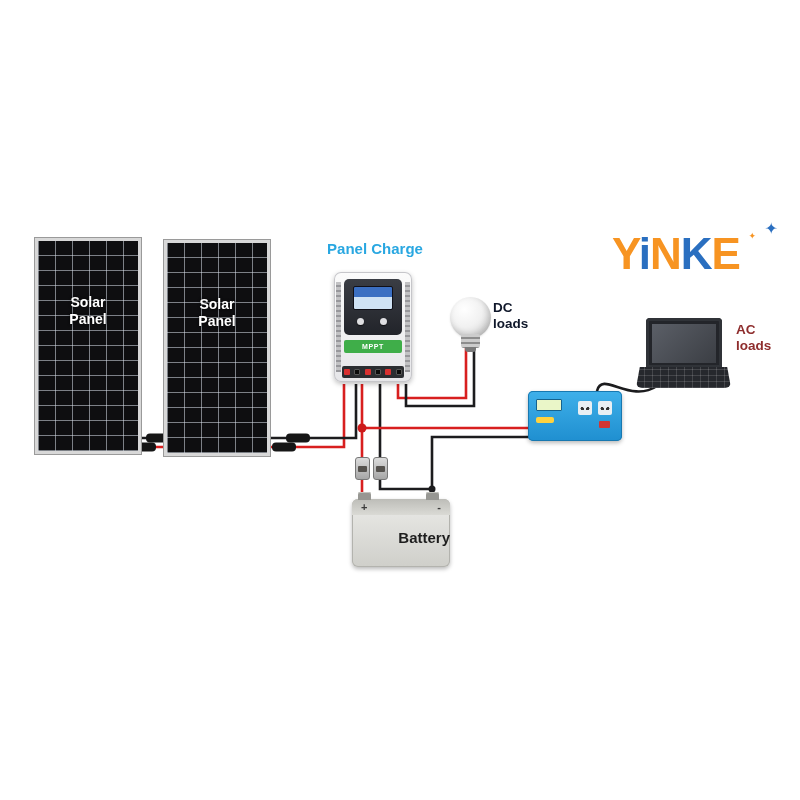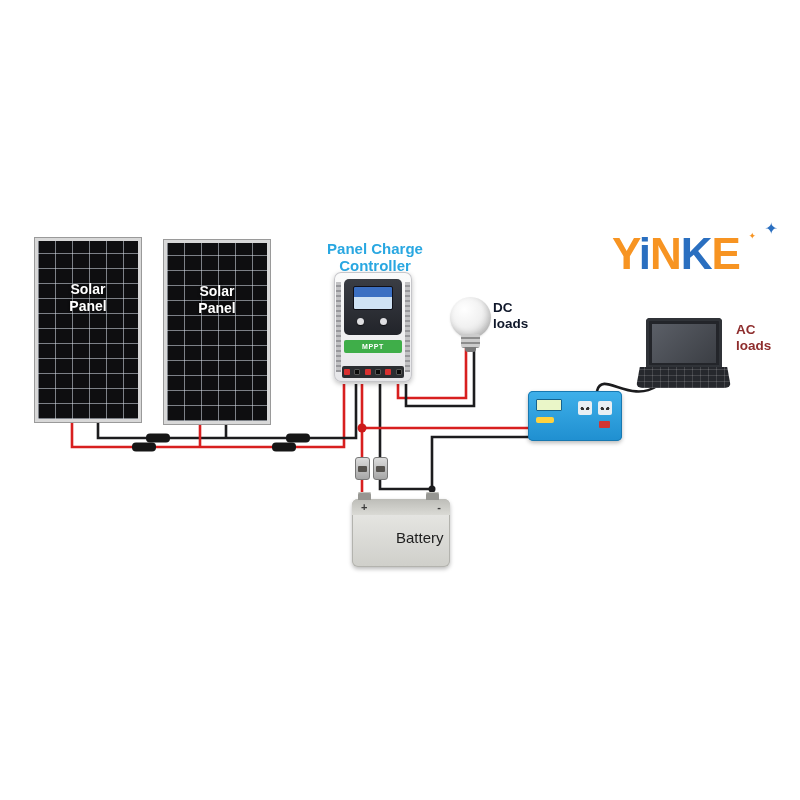--- a/index.html
+++ b/index.html
@@ -2,25 +2,25 @@
 <html><head>
 <meta charset="utf-8">
 <style>
   * { box-sizing: border-box; }
   body { margin:0; background:#fff; font-family:"Liberation Sans", sans-serif; }
   .stage { position:relative; width:800px; height:800px; background:#fff; overflow:hidden; }
   svg.wires { position:absolute; left:0; top:0; z-index:1; }
   .comp { position:absolute; z-index:2; }
 
   
-  .panel { width:106px; height:184px; background-color:#0e0e10; border:3px solid #d8d8d8; outline:1px solid #9a9a9a;
+  .panel { width:106px; height:216px; background-color:#0e0e10; border:3px solid #d8d8d8; outline:1px solid #9a9a9a;
     background-image:
       repeating-linear-gradient(90deg, rgba(215,222,232,.55) 0 1px, transparent 1px 17px),
       repeating-linear-gradient(0deg, rgba(215,222,232,.55) 0 1px, transparent 1px 15px);
-    display:flex; flex-direction:column; align-items:center; padding-top:40px; }
+    display:flex; flex-direction:column; align-items:center; padding-top:53px; }
   #panel1 { left:35px; top:238px; }
   #panel2 { left:164px; top:240px; }
   .panel .pl { color:#fff; font-weight:bold; font-size:14px; line-height:17px; text-shadow:0 0 3px rgba(0,0,0,.9); }
 
   
   .ctrl-label { left:298px; top:240px; width:154px; text-align:center; color:#29a7e1; font-weight:bold; font-size:15px; line-height:17px; }
   .controller { left:334px; top:272px; width:78px; height:110px; background:linear-gradient(180deg,#fbfbfb,#e6e6e9);
     border-radius:7px; box-shadow:0 2px 5px rgba(0,0,0,.25), inset 0 0 0 1px #c6c6ca; }
   .ctrl-fin { position:absolute; top:10px; bottom:10px; width:5px; background:repeating-linear-gradient(180deg,#c2c2c4 0 3px,#97979b 3px 5px); }
   .ctrl-fin.l { left:2px; } .ctrl-fin.r { right:2px; }
@@ -72,21 +72,21 @@
   .inv-switch { position:absolute; right:12px; top:30px; width:11px; height:7px; background:#d23434; border-radius:1px; }
 
   
   .battery { left:352px; top:499px; width:98px; height:68px; background:linear-gradient(180deg,#ebebe8,#cfcfca);
     border-radius:6px; box-shadow:0 2px 4px rgba(0,0,0,.28), inset 0 0 0 1px #b3b3ae; }
   .batt-top { position:absolute; left:0; right:0; top:0; height:16px; background:linear-gradient(180deg,#bdbdb8,#dadad5); border-radius:6px 6px 0 0; }
   .batt-term { position:absolute; width:13px; height:8px; top:-7px; background:#979793; border-radius:2px 2px 0 0; box-shadow:inset 0 1px 0 #c5c5c0; }
   .batt-term.neg { } 
   .batt-sign { position:absolute; top:2px; font-size:11px; font-weight:bold; color:#3c3c3c; }
   .batt-sign.p { left:9px; } .batt-sign.m { right:9px; }
-  .batt-label { position:absolute; left:0; right:0; top:30px; text-align:left; font-size:15px; font-weight:normal; color:#1e1e1e;margin-left:44px; }
+  .batt-label { position:absolute; left:0; right:0; top:30px; text-align:right; font-size:15px; font-weight:bold; color:#1e1e1e; }
   .fuse { width:15px; height:23px; background:linear-gradient(180deg,#dcdcdc,#a6a6a6); border:1px solid #777; border-radius:3px; }
   .fuse:after { content:""; position:absolute; left:2px; right:2px; top:8px; height:6px; background:#55524e; border-radius:1px; }
   #fuse1 { left:355px; top:457px; } #fuse2 { left:373px; top:457px; }
 </style>
 </head>
 <body>
 
 <div class="stage">
 
   <svg class="wires" width="800" height="800" viewBox="0 0 800 800">
@@ -123,21 +123,20 @@
     <span class="pl">Panel</span>
   </div>
 
   <div class="comp panel" id="panel2">
     <span class="pl">Solar</span>
     <span class="pl">Panel</span>
   </div>
 
   <div class="comp ctrl-label">
     <div>Panel Charge</div>
-    <div>Controller</div>
   </div>
 
   <div class="comp controller">
     <div class="ctrl-fin l"></div>
     <div class="ctrl-fin r"></div>
     <div class="ctrl-face">
       <div class="ctrl-lcd"></div>
       <div class="ctrl-btn b1"></div>
       <div class="ctrl-btn b2"></div>
     </div>

